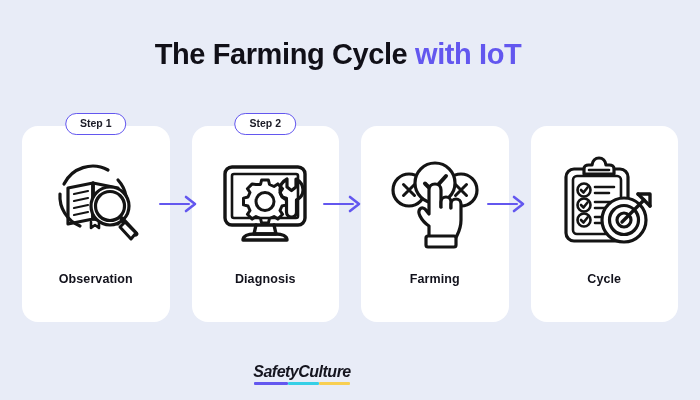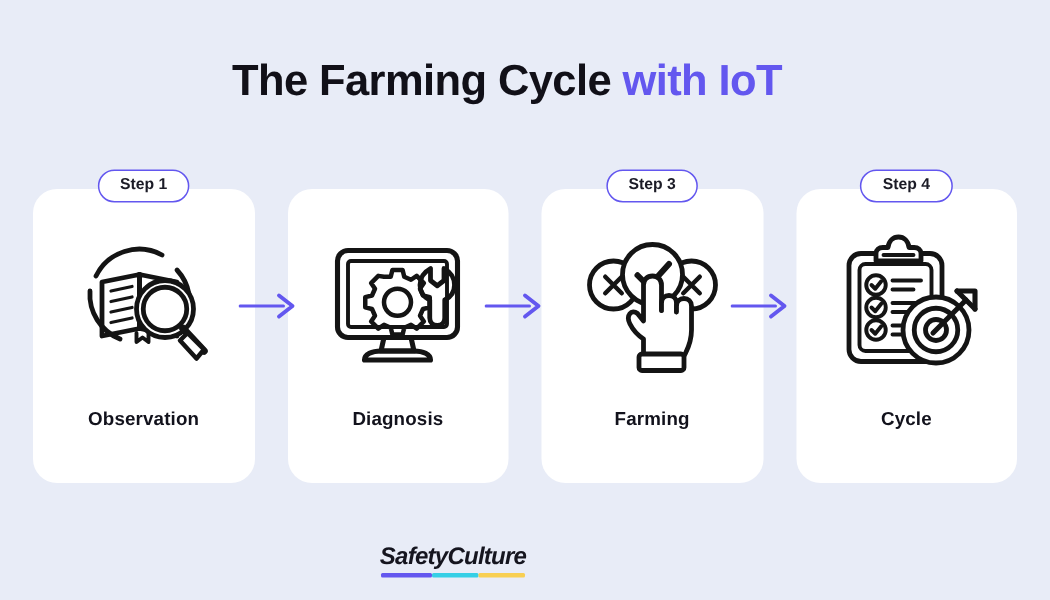--- a/index.html
+++ b/index.html
@@ -167,20 +167,21 @@
         <circle cx="64" cy="56" r="19" fill="#ffffff"></circle>
         <circle cx="64" cy="56" r="14.5"></circle>
         <path d="M76 69 L90 84" stroke-width="5"></path>
         <path d="M79 72 L90 83 L85 89 L74 77 Z" fill="#ffffff" stroke-width="3"></path>
       </svg>
     </div>
     <div class="card-label">Observation</div>
   </div>
 
   <div class="card">
+    <div class="badge">Step 2</div>
     <div class="icon-wrap">
       <svg width="100" height="100" viewBox="0 0 100 100" fill="none" stroke="#141414" stroke-width="3.4" stroke-linecap="round" stroke-linejoin="round">
 
         <rect x="10" y="17" width="80" height="58" rx="7"></rect>
         <rect x="17" y="24" width="66" height="44" rx="2" stroke-width="2.6"></rect>
 
         <path d="M41 75 L39 84 L61 84 L59 75"></path>
         <path d="M28 90 C28 86 33 84 39 84 L61 84 C67 84 72 86 72 90 Z"></path>
 
         <g stroke-width="3">
@@ -188,21 +189,20 @@
           <circle cx="50" cy="51.5" r="9"></circle>
         </g>
 
         <path d="M72 29 L72 37 L76.5 40.5 L81 37 L81 29 C85.5 31.5 88 35.5 88 40 C88 44.5 85.5 48 81.5 50 L81.5 62 C81.5 65 79.3 67 76.5 67 C73.7 67 71.5 65 71.5 62 L71.5 50 C67.5 48 65 44.5 65 40 C65 35.5 67.5 31.5 72 29 Z" stroke-width="3.2"></path>
       </svg>
     </div>
     <div class="card-label">Diagnosis</div>
   </div>
 
   <div class="card">
-    <div class="badge">Step 3</div>
     <div class="icon-wrap">
       <svg width="100" height="100" viewBox="0 0 100 100" fill="none" stroke="#141414" stroke-width="3.2" stroke-linecap="round" stroke-linejoin="round">
 
         <circle cx="24" cy="40" r="16" fill="#ffffff"></circle>
         <path d="M18.5 34.5 L29.5 45.5 M29.5 34.5 L18.5 45.5" stroke-width="3"></path>
 
         <circle cx="76" cy="40" r="16" fill="#ffffff"></circle>
         <path d="M70.5 34.5 L81.5 45.5 M81.5 34.5 L70.5 45.5" stroke-width="3"></path>
 
         <circle cx="50" cy="33" r="20" fill="#ffffff"></circle>
@@ -212,21 +212,20 @@
         <path d="M56 57 L56 52 C56 49 58.3 47 61 47 C63.7 47 66 49 66 52 L66 58" fill="#ffffff"></path>
         <path d="M66 58 L66 54 C66 51 68.3 49 71 49 C73.7 49 76 51 76 54 L76 70 C76 82 68 92 68 92" fill="#ffffff"></path>
         <path d="M44 92 L68 92"></path>
         <rect x="41" y="86" width="30" height="11" rx="2" fill="#ffffff"></rect>
       </svg>
     </div>
     <div class="card-label">Farming</div>
   </div>
 
   <div class="card">
-    <div class="badge">Step 4</div>
     <div class="icon-wrap">
       <svg width="100" height="100" viewBox="0 0 100 100" fill="none" stroke="#141414" stroke-width="3.2" stroke-linecap="round" stroke-linejoin="round">
 
         <rect x="12" y="19" width="62" height="72" rx="8" fill="#ffffff"></rect>
         <rect x="19" y="26" width="48" height="58" rx="4" stroke-width="2.6"></rect>
 
         <path d="M30 24 L30 19 C30 16.5 32 15 34.5 15 L38 15 C38.5 10.5 41.5 8 45 8 C48.5 8 51.5 10.5 52 15 L55.5 15 C58 15 60 16.5 60 19 L60 24 Z" fill="#ffffff"></path>
         <path d="M35 20 L55 20" stroke-width="2.6"></path>
 
         <g stroke-width="2.6">

